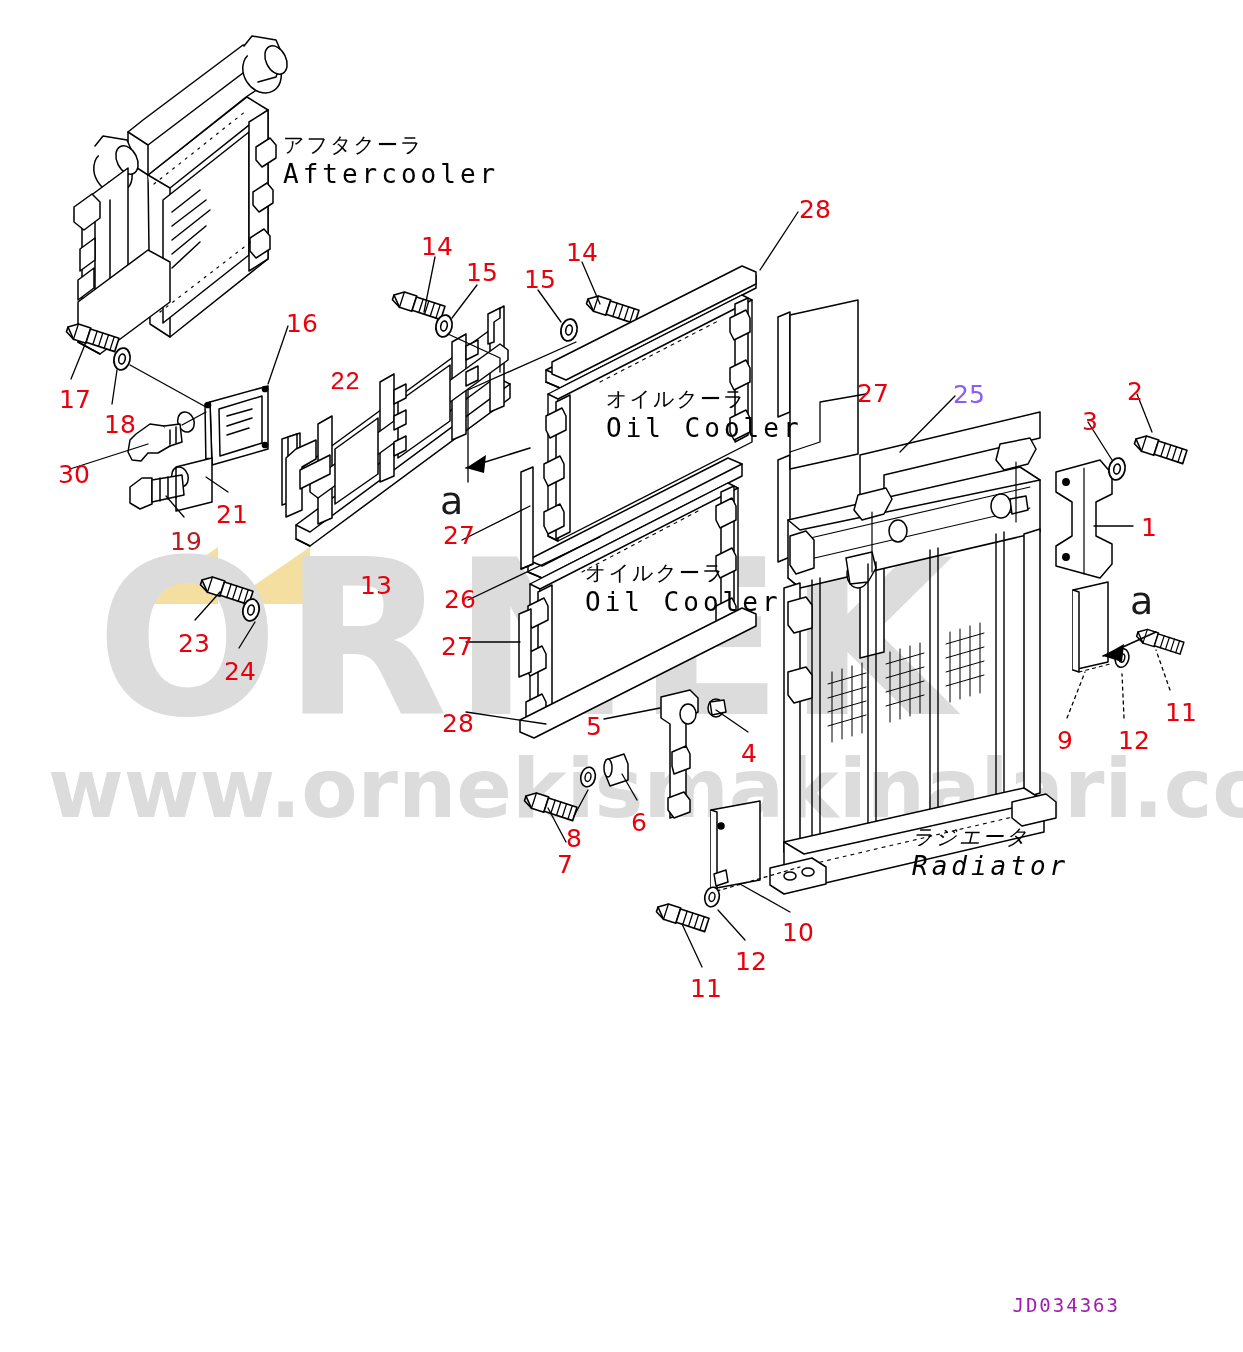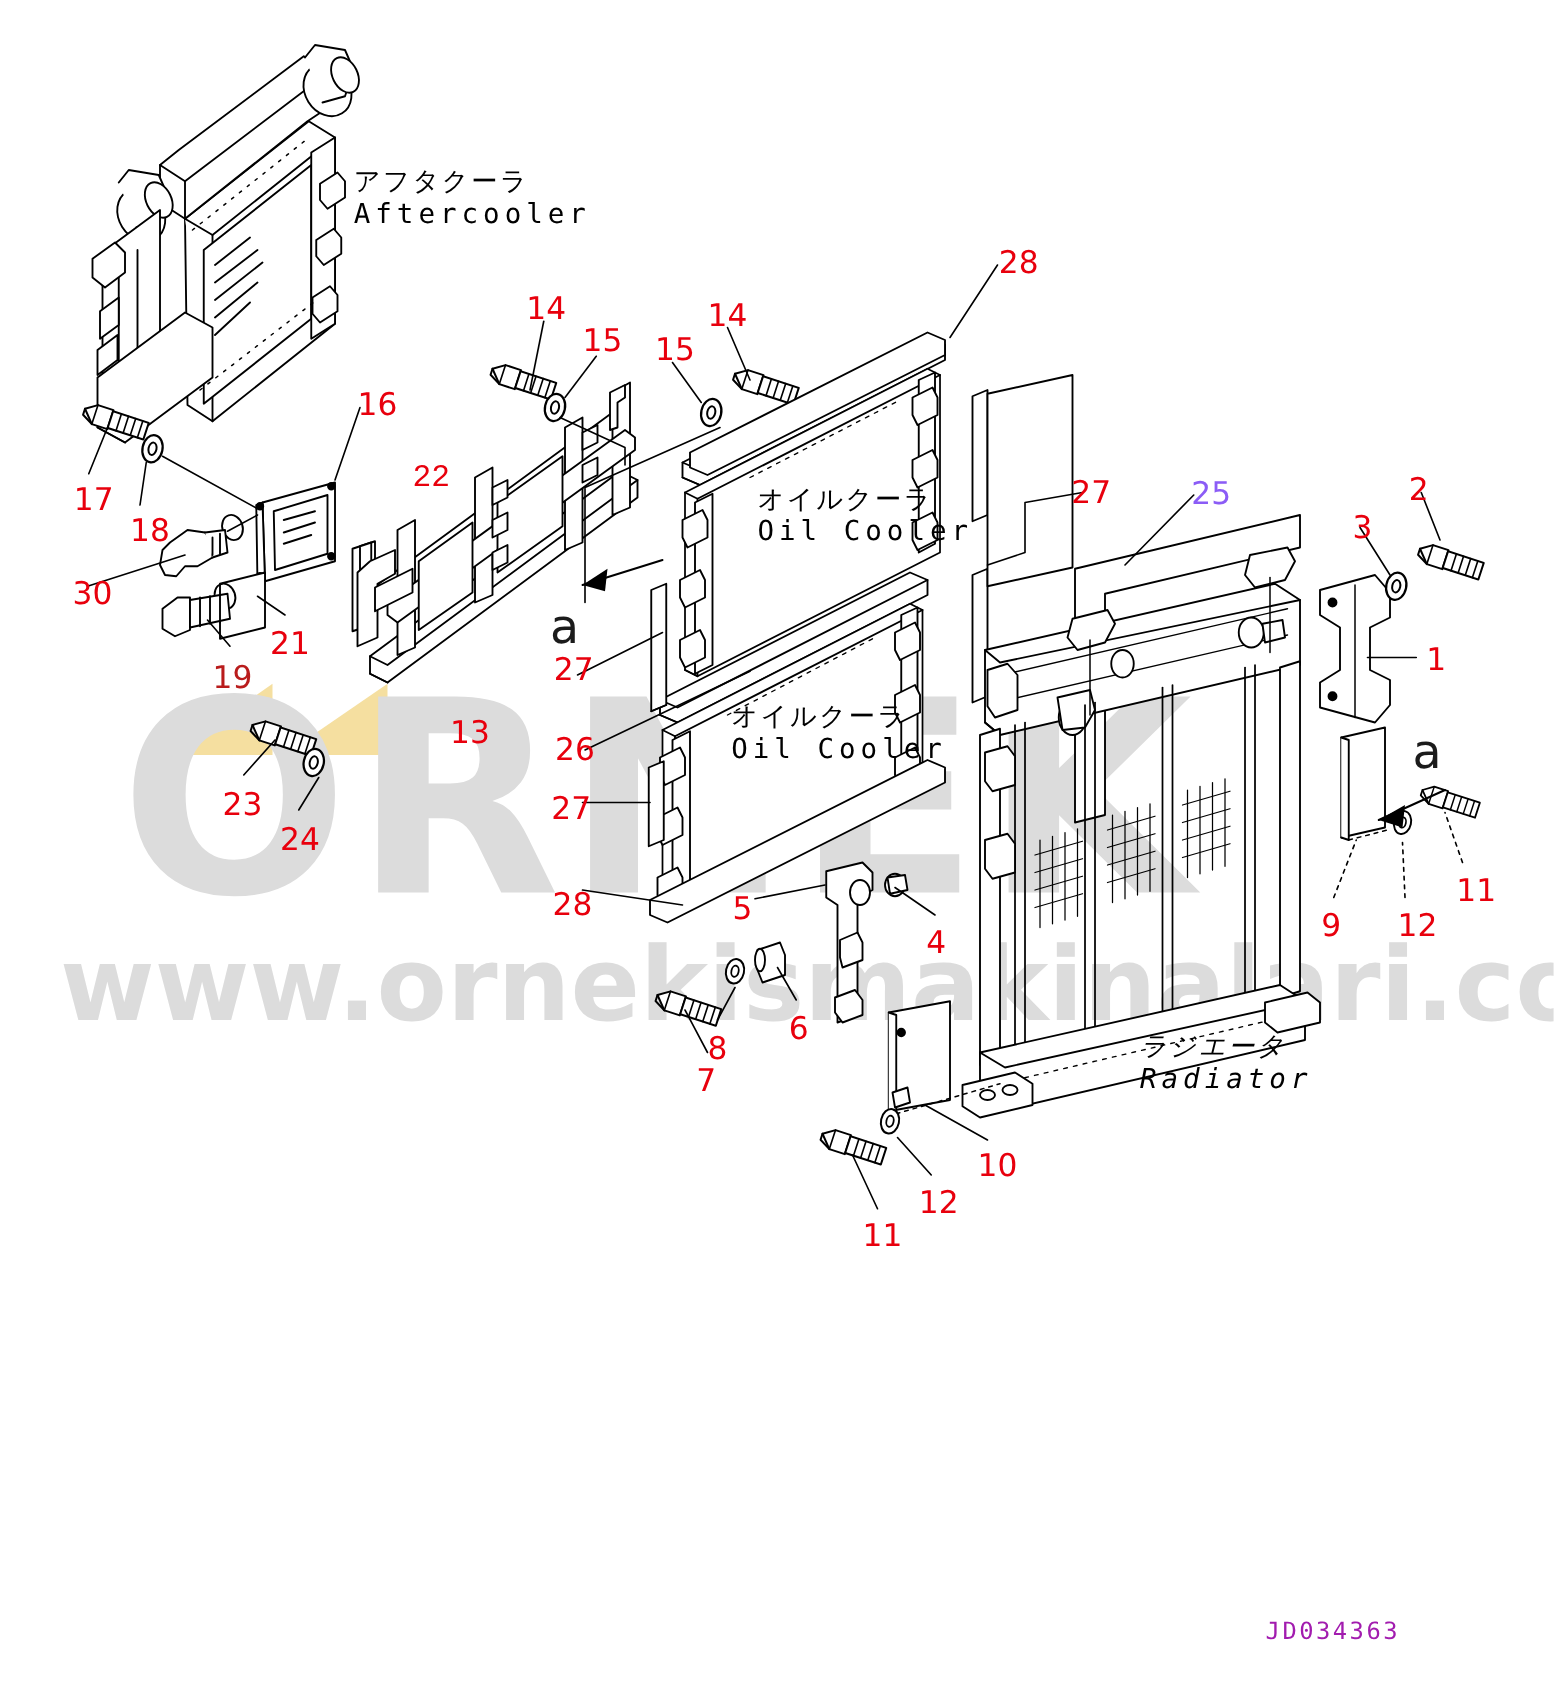--- a/index.html
+++ b/index.html
@@ -14,21 +14,21 @@
   .callout{
     position:absolute;color:#e8000d;font-family:"DejaVu Sans",sans-serif;
     font-size:25px;font-weight:400;letter-spacing:0px;line-height:1;
     white-space:nowrap;user-select:none;
   }
   .jp-label{
     position:absolute;color:#000000;font-family:"DejaVu Sans",sans-serif;
     white-space:nowrap;line-height:1.25;user-select:none;
   }
   .jp-label .jp{font-size:21px;letter-spacing:2px;display:block;}
-  .jp-label .en{font-size:22px;letter-spacing:4px;display:block;font-family:"DejaVu Sans Mono",monospace;}
+  .jp-label .en{font-size:26px;letter-spacing:4px;display:block;font-family:"DejaVu Sans Mono",monospace;}
   .view-mark{
     position:absolute;color:#1b1b1b;font-family:"DejaVu Sans",sans-serif;
     font-size:38px;line-height:1;user-select:none;
   }
   #partcode{
     position:absolute;right:24px;bottom:48px;color:#a21caf;
     font-family:"DejaVu Sans Mono",monospace;font-size:19px;letter-spacing:2px;
   }
   .wm-text{
     position:absolute;font-family:"DejaVu Sans",sans-serif;font-weight:bold;

